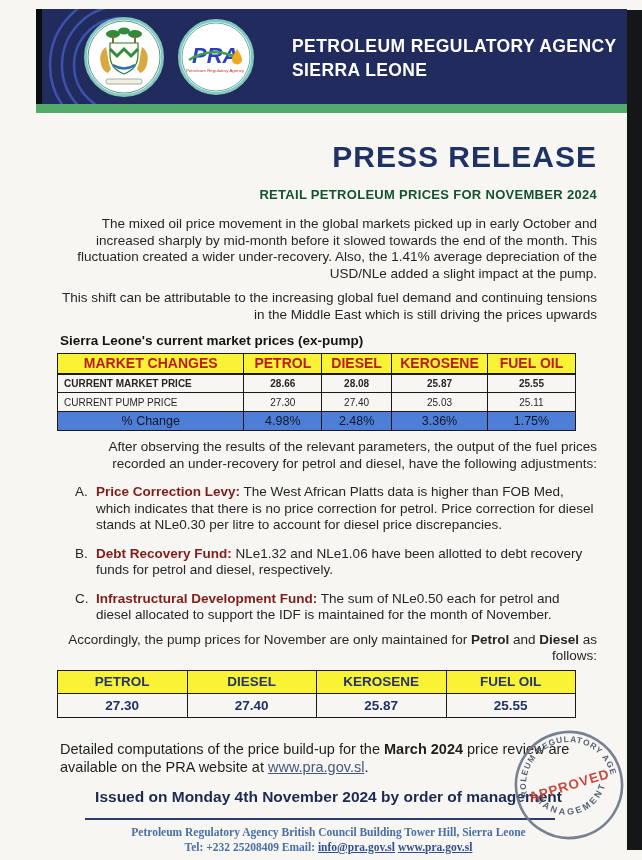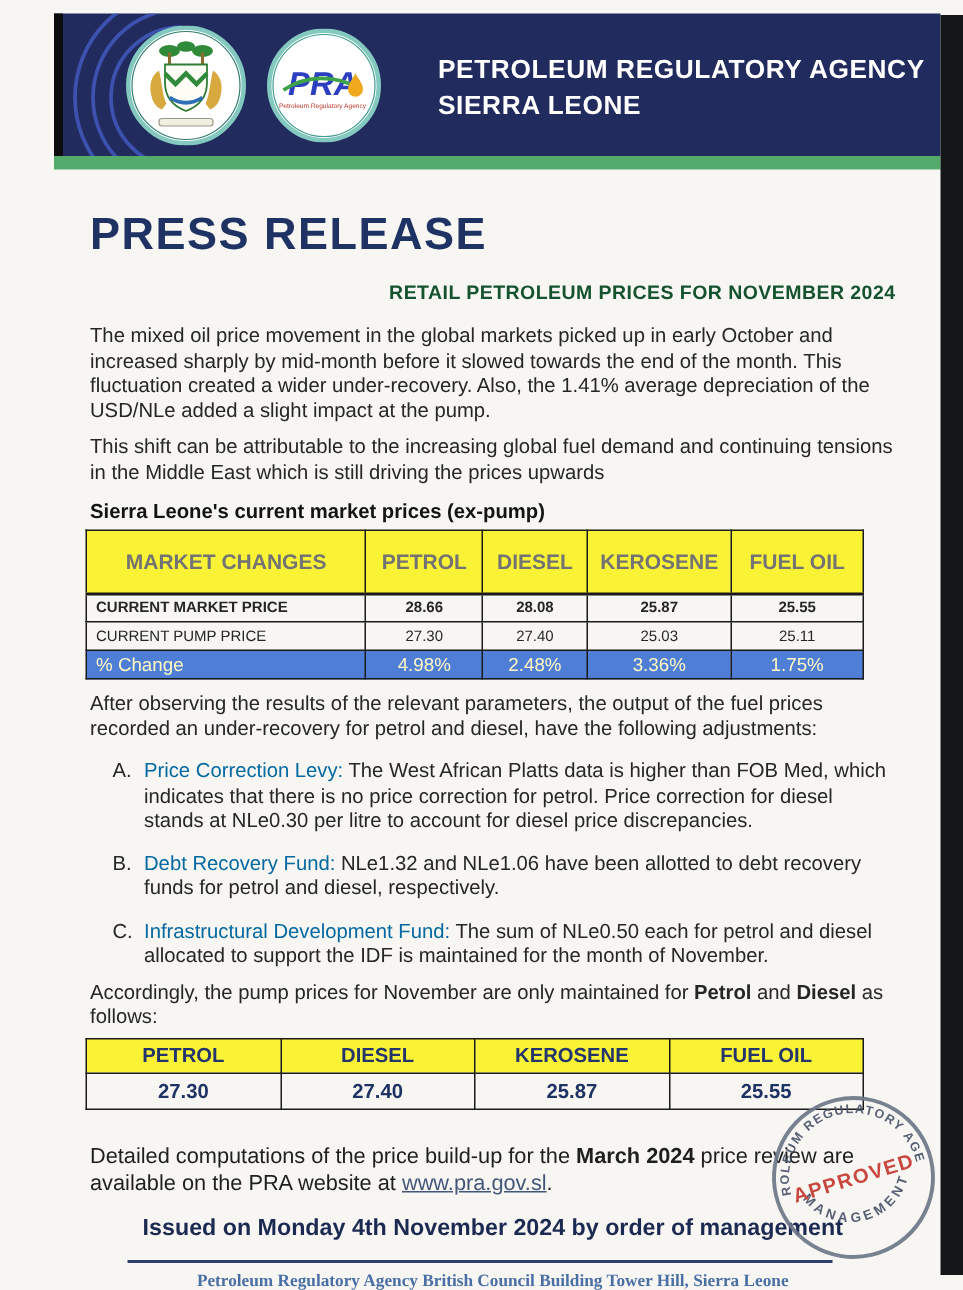--- a/index.html
+++ b/index.html
@@ -19,39 +19,39 @@
   .logo-sl { left:42px; top:8px; }
   .logo-pra { left:136px; top:10px; }
   .agency-title {
     position:absolute; left:250px; top:25px; color:#ffffff;
     font-weight:bold; font-size:17.5px; line-height:24px; letter-spacing:.4px;
   }
   .green-stripe { position:absolute; left:36px; top:104px; width:591px; height:9px; background:#53ab6b; }
   .edge-right { position:absolute; left:627px; top:10px; width:15px; height:840px; background:#151618; }
   
   .content { position:absolute; left:0; top:113px; width:627px; padding:27px 30px 0 60px; }
-  .doc-title { text-align:left; font-size:30px; font-weight:bold; color:#1e3263; letter-spacing:1px; }
+  .doc-title { text-align:right; font-size:30px; font-weight:bold; color:#1e3263; letter-spacing:1px; }
   .doc-subtitle { text-align:right; font-size:13px; font-weight:bold; color:#14532d; margin-top:13px; letter-spacing:.3px; }
-  .para { font-size:13.5px; line-height:16.5px; }
+  .para { font-size:13.5px; line-height:16.5px;text-align:right; }
   .p1 { margin-top:14px; }
   .p2 { margin-top:8px; }
   .market-heading { margin-top:10px; font-size:13.5px; font-weight:bold; color:#141414; }
   table { border-collapse:collapse; width:519px; margin-left:-3px; table-layout:fixed; }
   .t1 { margin-top:5px; }
   .t1 th, .t1 td, .t2 th, .t2 td { border:1.6px solid #1a1a1a; font-size:10px; padding:0 6px; }
-  .t1 th { background:#faf335; color:#737373; font-size:14px; height:42px; }
+  .t1 th { background:#faf335; color:#b91c1c; font-size:14px; height:20px; }
   .t1 td { height:19px; }
   .t1 .row-label { text-align:left; }
   .t1 .val { text-align:center; }
   .t1 .r-bold td { font-weight:bold; border-top:2.4px solid #1a1a1a; }
-  .t1 .r-pct td { background:#4f7ed6; color:#fef9c3; font-size:12.5px; }
+  .t1 .r-pct td { background:#4f7ed6; color:#0f172a; font-size:12.5px;text-align:center; }
   .after-para { margin-top:8px; }
   .adj { margin-top:12px; padding-left:15px; display:flex; font-size:13.5px; line-height:16.5px; }
   .adj .letter { width:21px; flex:0 0 21px; }
-  .adj .label { font-weight:normal; color:#0369a1; }
+  .adj .label { font-weight:bold; color:#7f1d1d; }
   .accordingly { margin-top:8px; }
   .t2 { margin-top:5px; }
   .t2 th { background:#faf335; color:#24356b; font-size:13.5px; height:23px; }
   .t2 td { height:24px; text-align:center; font-weight:bold; color:#1e3263; font-size:13.5px; }
   .detailed { margin-top:22px; font-size:14.5px; line-height:18px; color:#1f1f1f; }
   .body-link { color:#44577a; text-decoration:underline; }
   .issued { margin-top:12px; text-align:center; font-size:15.5px; font-weight:bold; color:#1c2a52; }
   .divider { margin:12px auto 0 25px; width:470px; border-top:2px solid #2c3e6b; }
   .footer { margin-top:5px; text-align:center; font-family:"Liberation Serif", serif;
             font-weight:bold; color:#4a6fa5; font-size:11.5px; line-height:15px; }

